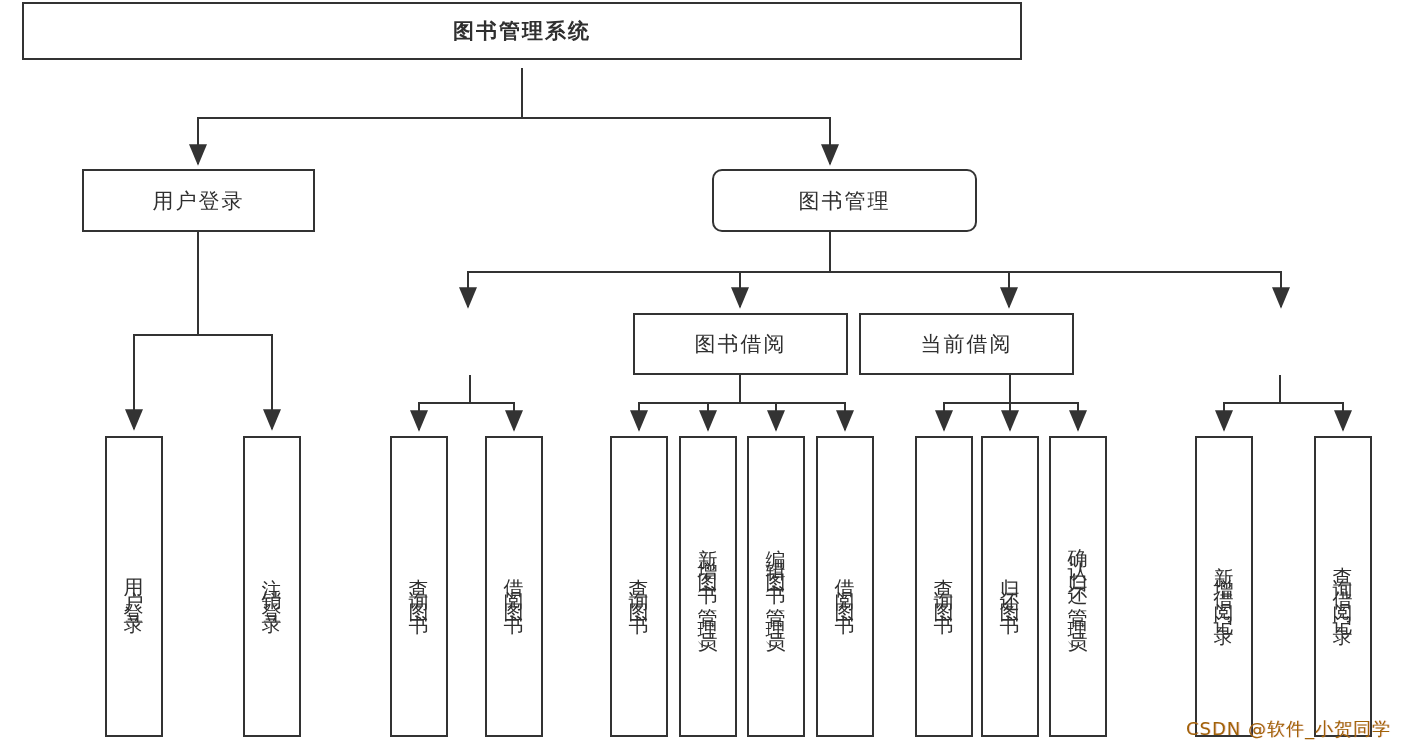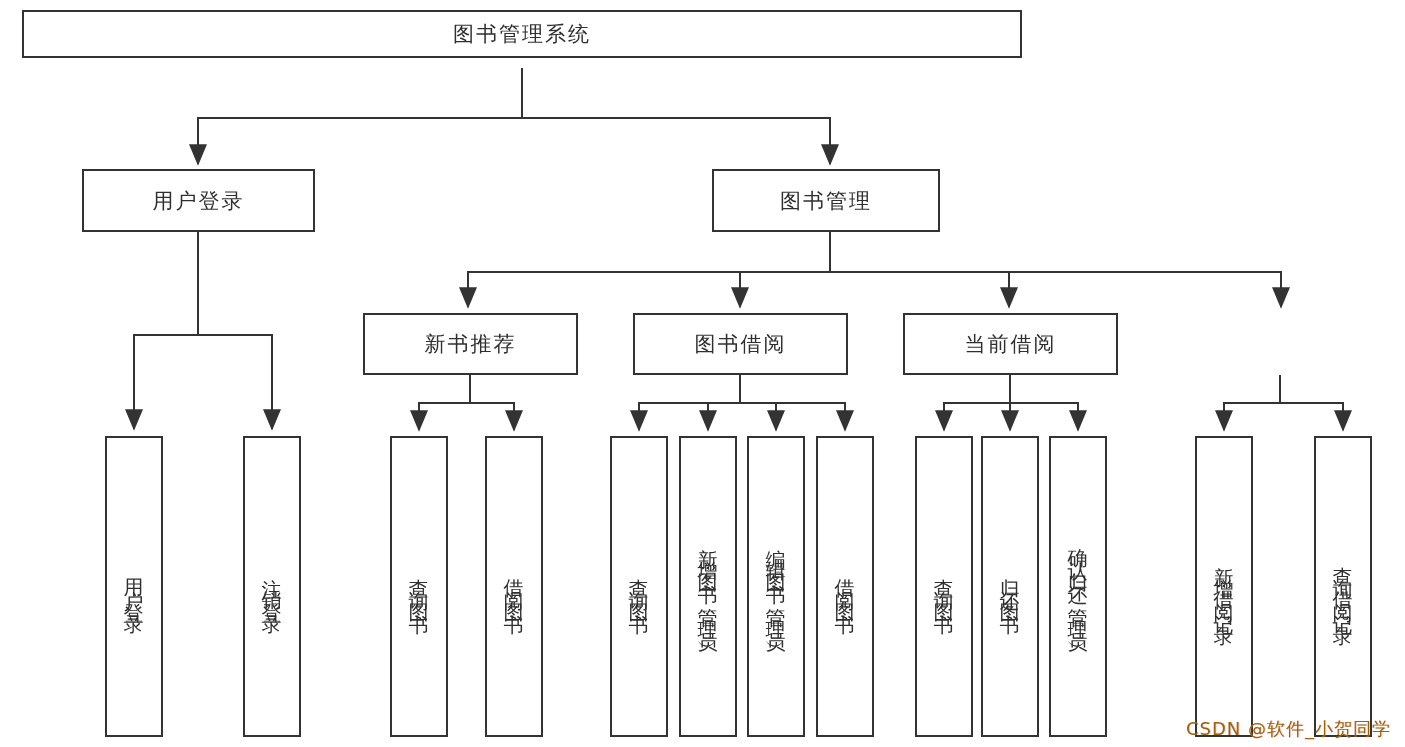--- a/index.html
+++ b/index.html
@@ -43,31 +43,31 @@
     text-align: center;
     font-size: 20px;
     letter-spacing: 12px;
     line-height: 54px;
     width: 58px;
     height: 301px;
     top: 436px;
   }
 
   
-  .n-root { left: 22px; top: 10px; width: 1000px; height: 48px; }
+  .n-root { left: 22px; top: 2px; width: 1000px; height: 58px; font-weight: bold; }
 
   
   .n-userlogin { left: 82px;  top: 169px; width: 233px; height: 63px; }
-  .n-bookmgmt  { left: 712px; top: 169px; width: 228px; height: 63px; }
+  .n-bookmgmt  { left: 712px; top: 169px; width: 265px; height: 63px; border-radius: 10px; }
 
   
   .n-l3 { top: 313px; width: 215px; height: 62px; }
   .n-nbr { left: 363px; }
   .n-bb  { left: 633px; }
-  .n-cb  { left: 903px; text-align: right; }
+  .n-cb  { left: 859px; text-align: right; }
   .n-br  { left: 1172px; }
 
   
   .lf-u1 { left: 105px; }
   .lf-u2 { left: 243px; }
   .lf-n1 { left: 390px; }
   .lf-n2 { left: 485px; }
   .lf-b1 { left: 610px; }
   .lf-b2 { left: 679px; }
   .lf-b3 { left: 747px; }
@@ -143,21 +143,20 @@
       <line x1="1224" y1="402" x2="1224" y2="430" marker-end="url(#arw)"></line>
       <line x1="1343" y1="402" x2="1343" y2="430" marker-end="url(#arw)"></line>
     </g>
   </svg>
 
   <div class="node hnode n-root">图书管理系统</div>
 
   <div class="node hnode n-userlogin">用户登录</div>
   <div class="node hnode n-bookmgmt">图书管理</div>
 
-  <div class="node hnode n-l3 n-nbr">新书推荐</div>
   <div class="node hnode n-l3 n-bb">图书借阅</div>
   <div class="node hnode n-l3 n-cb">当前借阅</div>
 
   <div class="node vnode lf-u1">用户登录</div>
   <div class="node vnode lf-u2">注销登录</div>
 
   <div class="node vnode lf-n1">查询图书</div>
   <div class="node vnode lf-n2">借阅图书</div>
 
   <div class="node vnode lf-b1">查询图书</div>

